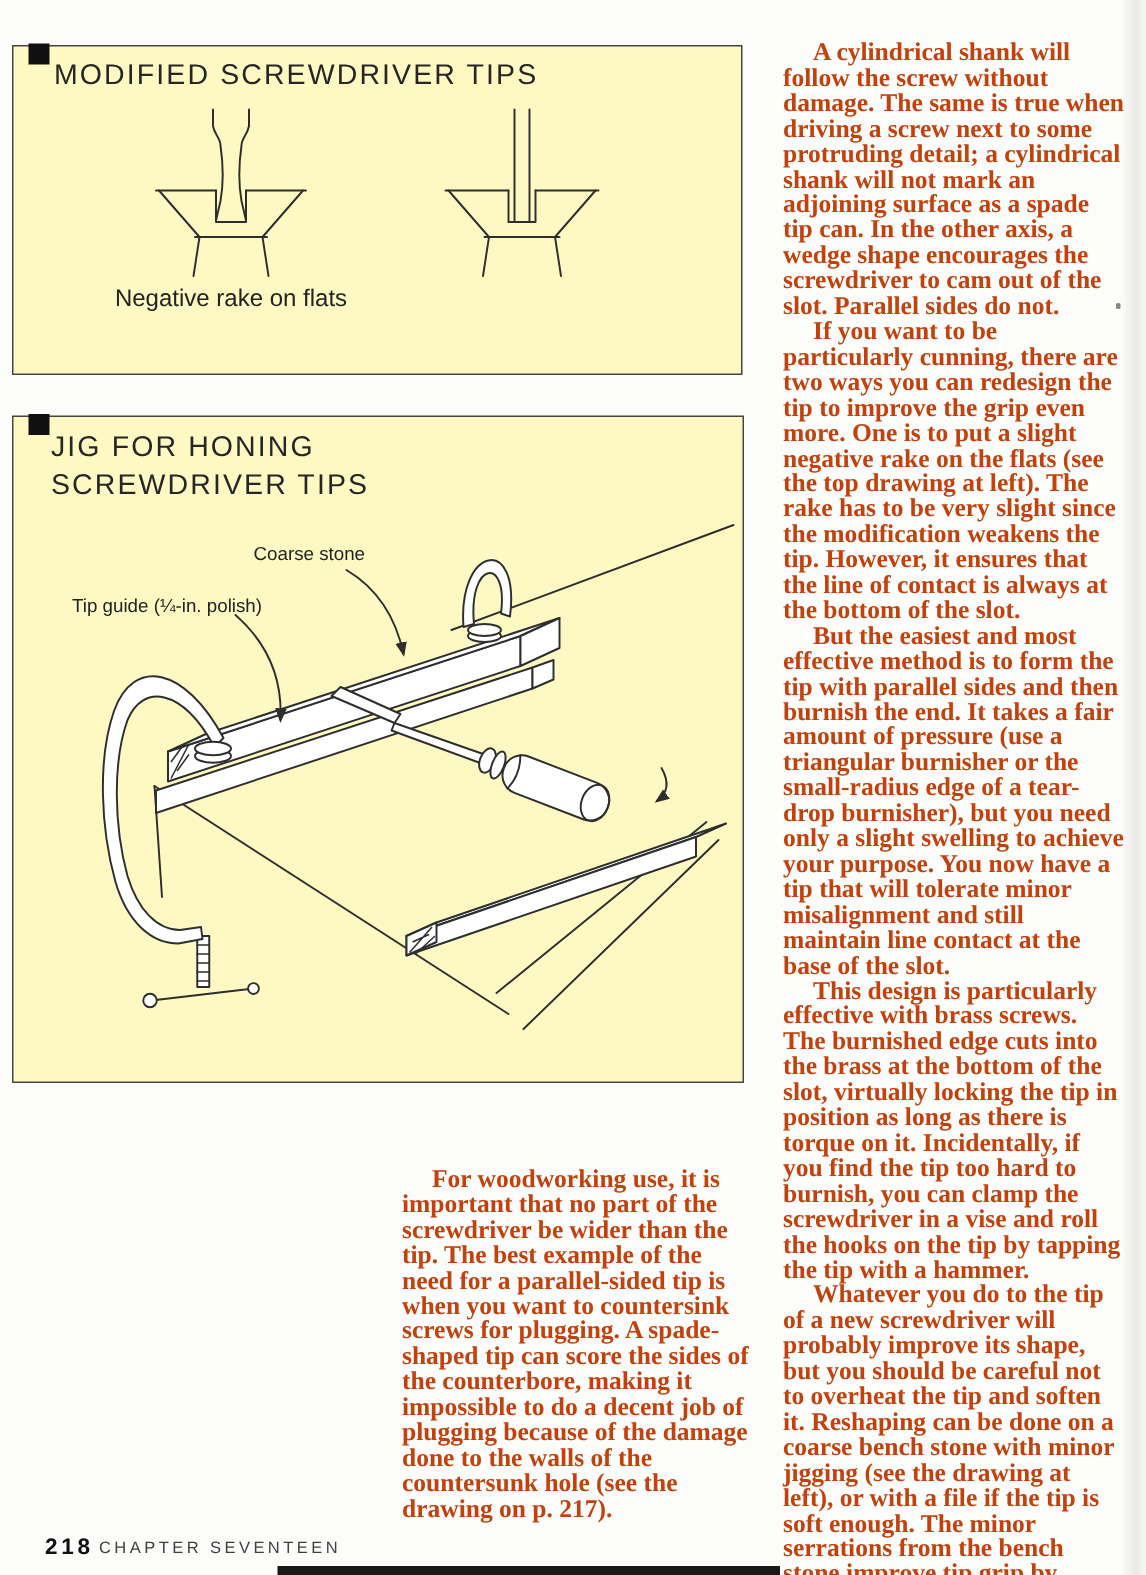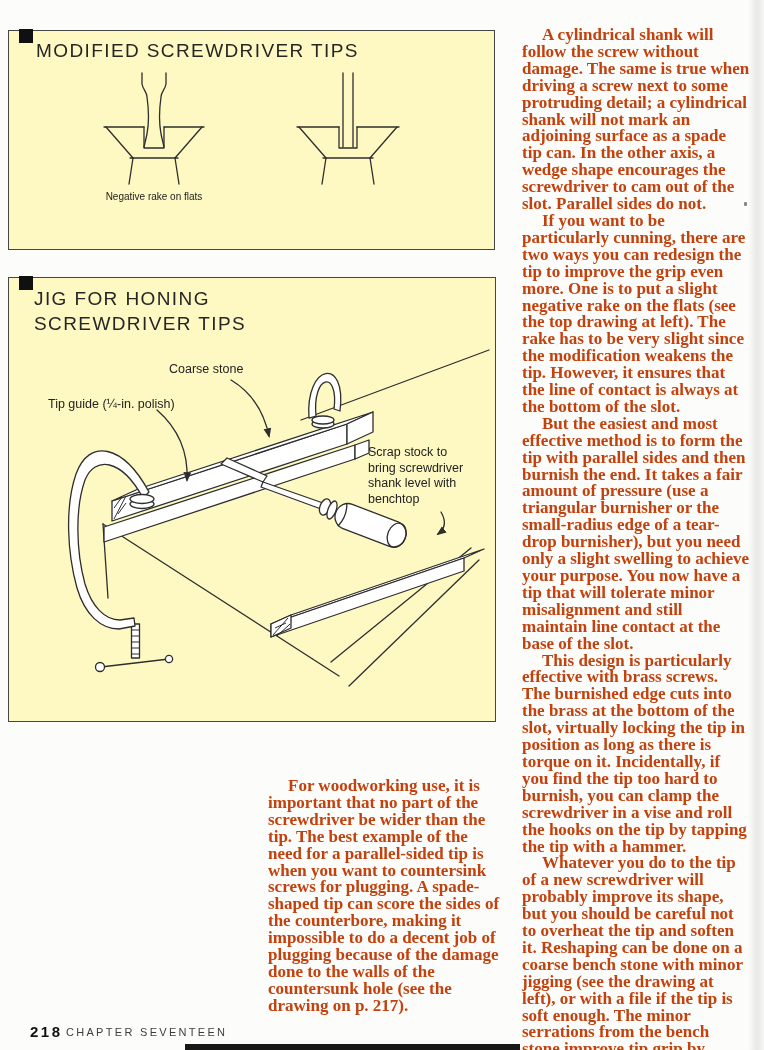--- a/index.html
+++ b/index.html
@@ -19,21 +19,21 @@
   .fig-title{
     position:absolute;font-family:"Liberation Sans", sans-serif;
     font-size:19px;font-weight:400;letter-spacing:1.4px;color:#262626;
     line-height:25px;white-space:pre-line;
   }
   .fig-label{
     position:absolute;font-family:"Liberation Sans", sans-serif;
     font-size:12.5px;color:#222;line-height:15.5px;
   }
   .caption-roman{position:absolute;font-family:"Liberation Sans", sans-serif;
-    font-size:10px;color:#222;text-align:center;}
+    font-size:16px;color:#222;text-align:center;}
   .caption-italic{position:absolute;font-family:"Liberation Sans", sans-serif;
     font-size:12.5px;font-style:italic;color:#222;line-height:16px;}
   svg{position:absolute;}
   svg .ln{fill:none;stroke:#2e2e2e;stroke-width:1.3;stroke-linecap:round;stroke-linejoin:round;}
   svg .wh{fill:#ffffff;stroke:#2e2e2e;stroke-width:1.3;stroke-linejoin:round;}
   svg .hatch{stroke:#2e2e2e;stroke-width:1;}
   
   .bodycol{position:absolute;font-size:17px;line-height:16.9px;color:#c2410c;font-weight:bold;}
   .bodycol p{margin:0;text-indent:20px;}
   
@@ -147,21 +147,20 @@
 
       <g>
         <path class="ln" d="M222,44 Q252,62 260,100" marker-end="url(#ah)"></path>
         <path class="ln" d="M148,74 Q180,102 178,144" marker-end="url(#ah)"></path>
         <path class="ln" d="M432,176 Q440,190 429,198" marker-end="url(#ah)"></path>
       </g>
     </svg>
 
     <div class="fig-label" style="left:160px;top:84px;white-space:nowrap;">Coarse stone</div>
     <div class="fig-label" style="left:39px;top:119px;white-space:nowrap;">Tip guide (¼-in. polish)</div>
-    <div class="fig-label" style="left:359px;top:167px;width:110px;">Scrap stock to bring screwdriver shank level with benchtop</div>
   </div>
 
   <div class="bodycol" style="left:268px;top:778px;width:236px;">
     <p>For woodworking use, it is important that no part of the screwdriver be wider than the tip. The best example of the need for a parallel-sided tip is when you want to countersink screws for plugging. A spade-shaped tip can score the sides of the counterbore, making it impossible to do a decent job of plugging because of the damage done to the walls of the countersunk hole (see the drawing on p. 217).</p>
   </div>
 
   <div class="bodycol" style="left:522px;top:27px;width:228px;">
     <p>A cylindrical shank will follow the screw without damage. The same is true when driving a screw next to some protruding detail; a cylindrical shank will not mark an adjoining surface as a spade tip can. In the other axis, a wedge shape encourages the screwdriver to cam out of the slot. Parallel sides do not.</p>
     <p>If you want to be particularly cunning, there are two ways you can redesign the tip to improve the grip even more. One is to put a slight negative rake on the flats (see the top drawing at left). The rake has to be very slight since the modification weakens the tip. However, it ensures that the line of contact is always at the bottom of the slot.</p>
     <p>But the easiest and most effective method is to form the tip with parallel sides and then burnish the end. It takes a fair amount of pressure (use a triangular burnisher or the small-radius edge of a tear-drop burnisher), but you need only a slight swelling to achieve your purpose. You now have a tip that will tolerate minor misalignment and still maintain line contact at the base of the slot.</p>

